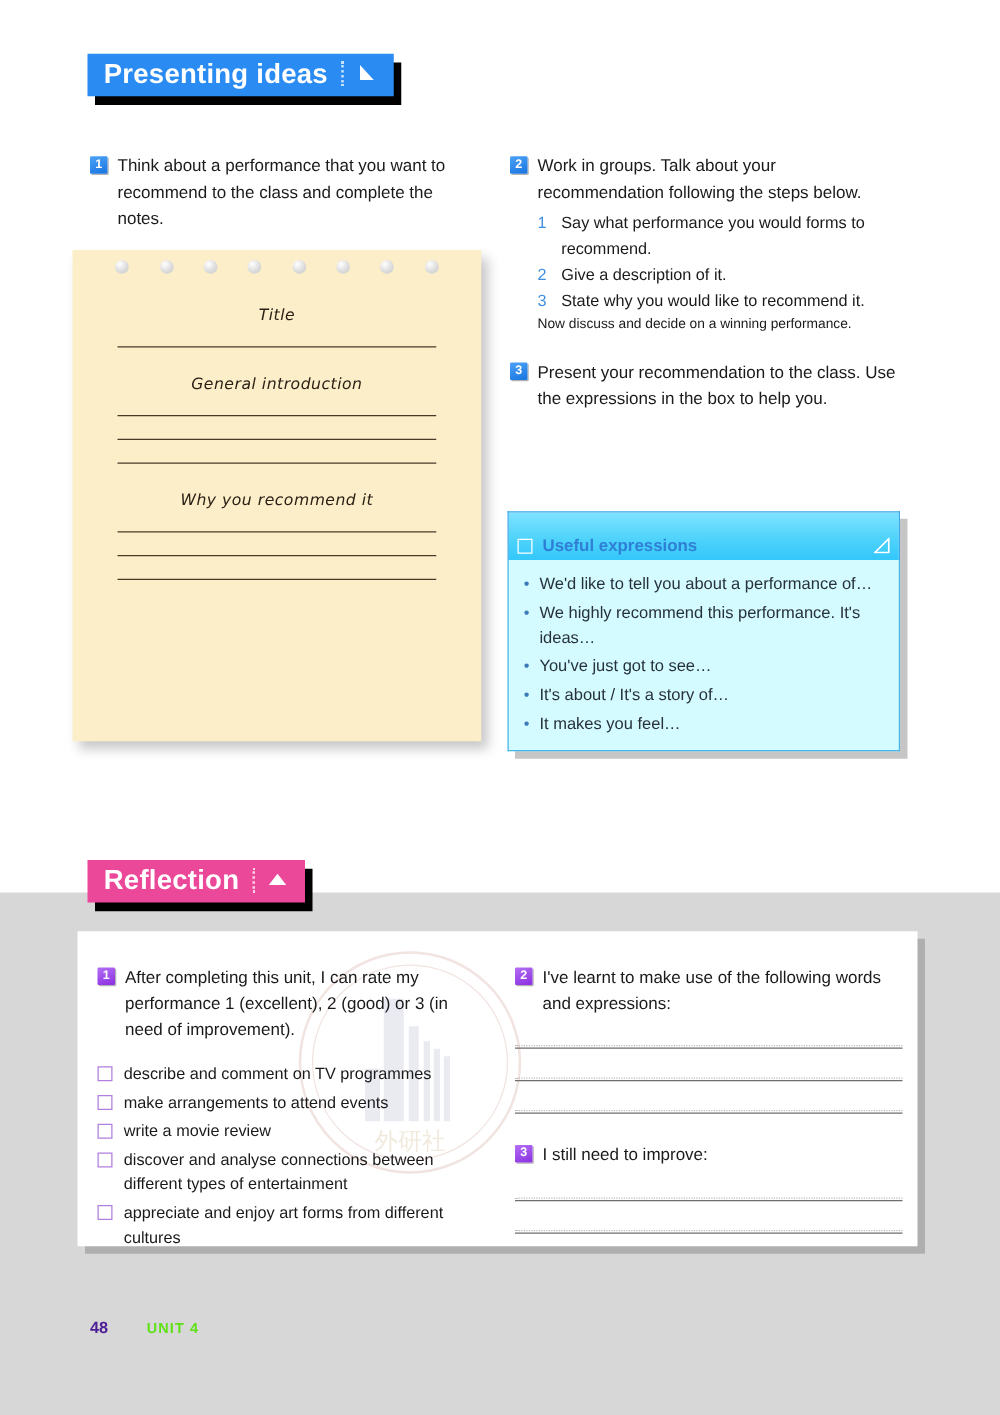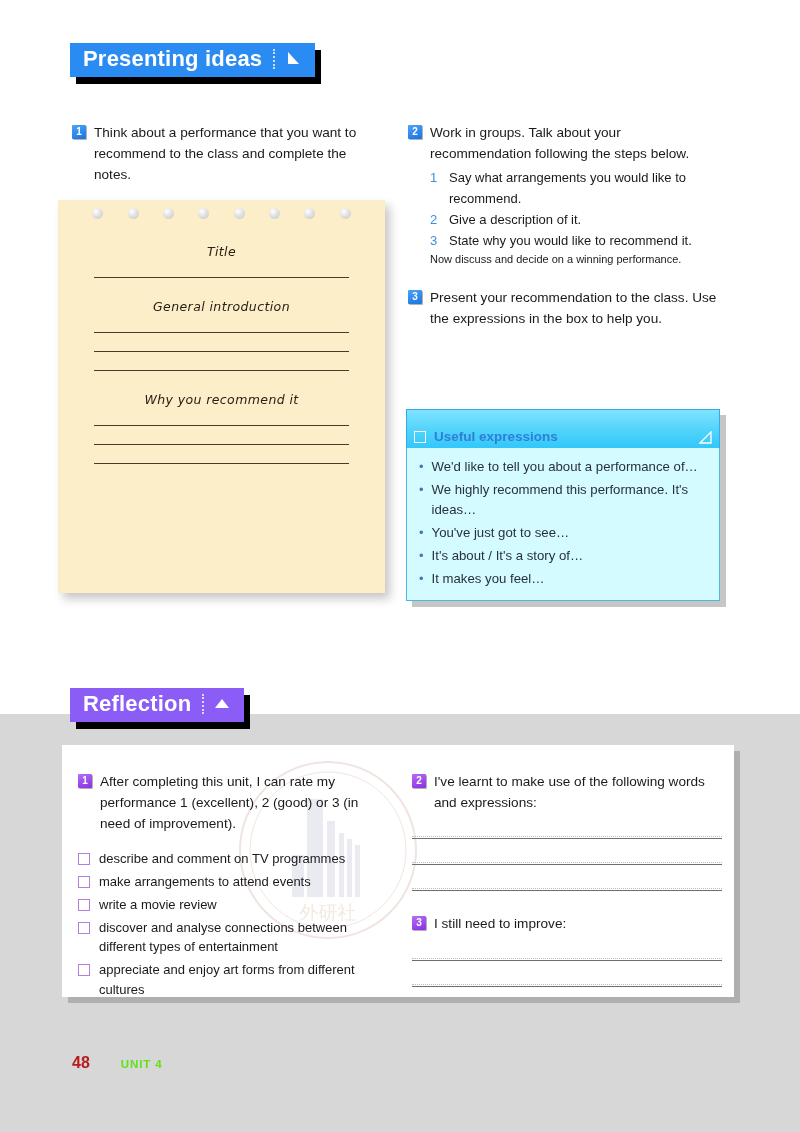--- a/index.html
+++ b/index.html
@@ -184,21 +184,21 @@
   }
 
   
   #grey-band {
     position: absolute;
     left: 0; top: 714px;
     width: 800px; height: 418px;
     background: #d7d7d7;
   }
   #reflection-banner { left: 70px; top: 688px; z-index: 5; }
-  #reflection-banner .banner { background: #8b5cf6; }
+  #reflection-banner .banner { background: #ec4899; }
 
   #reflection-card {
     position: absolute;
     left: 62px; top: 745px;
     width: 672px; height: 252px;
     background: #ffffff;
     box-shadow: 6px 6px 0 rgba(150,150,150,.62);
     overflow: hidden;
   }
   #watermark {
@@ -235,21 +235,21 @@
   }
   .r-rule::before {
     content: "";
     position: absolute;
     left: 0; right: 0; top: -2px;
     border-bottom: 1px dotted #bdbdbd;
   }
 
   
   #footer { position: absolute; left: 72px; top: 1054px; display: flex; align-items: baseline; }
-  #page-number { font-size: 16px; font-weight: bold; color: #b91c1c; }
+  #page-number { font-size: 13px; font-weight: bold; color: #4c1d95; }
   #unit-label {
     font-size: 11.5px; font-weight: bold; color: #5fe215;
     letter-spacing: .9px; margin-left: 31px;
   }
 </style>
 </head>
 <body>
 
 <div class="banner-wrap" id="presenting-banner">
   <div class="banner-shadow"></div>
@@ -305,21 +305,21 @@
 
 <div class="col-right">
 
   <div class="task">
     <span class="task-num num-blue">2</span>
     <div class="task-text">
       <span>Work in groups. Talk about your recommendation following the steps below.</span>
       <ul class="substeps">
         <li class="substep">
           <span class="substep-num">1</span>
-          <span>Say what arrangements you would like to recommend.</span>
+          <span>Say what performance you would forms to recommend.</span>
         </li>
         <li class="substep">
           <span class="substep-num">2</span>
           <span>Give a description of it.</span>
         </li>
         <li class="substep">
           <span class="substep-num">3</span>
           <span>State why you would like to recommend it.</span>
         </li>
       </ul>

